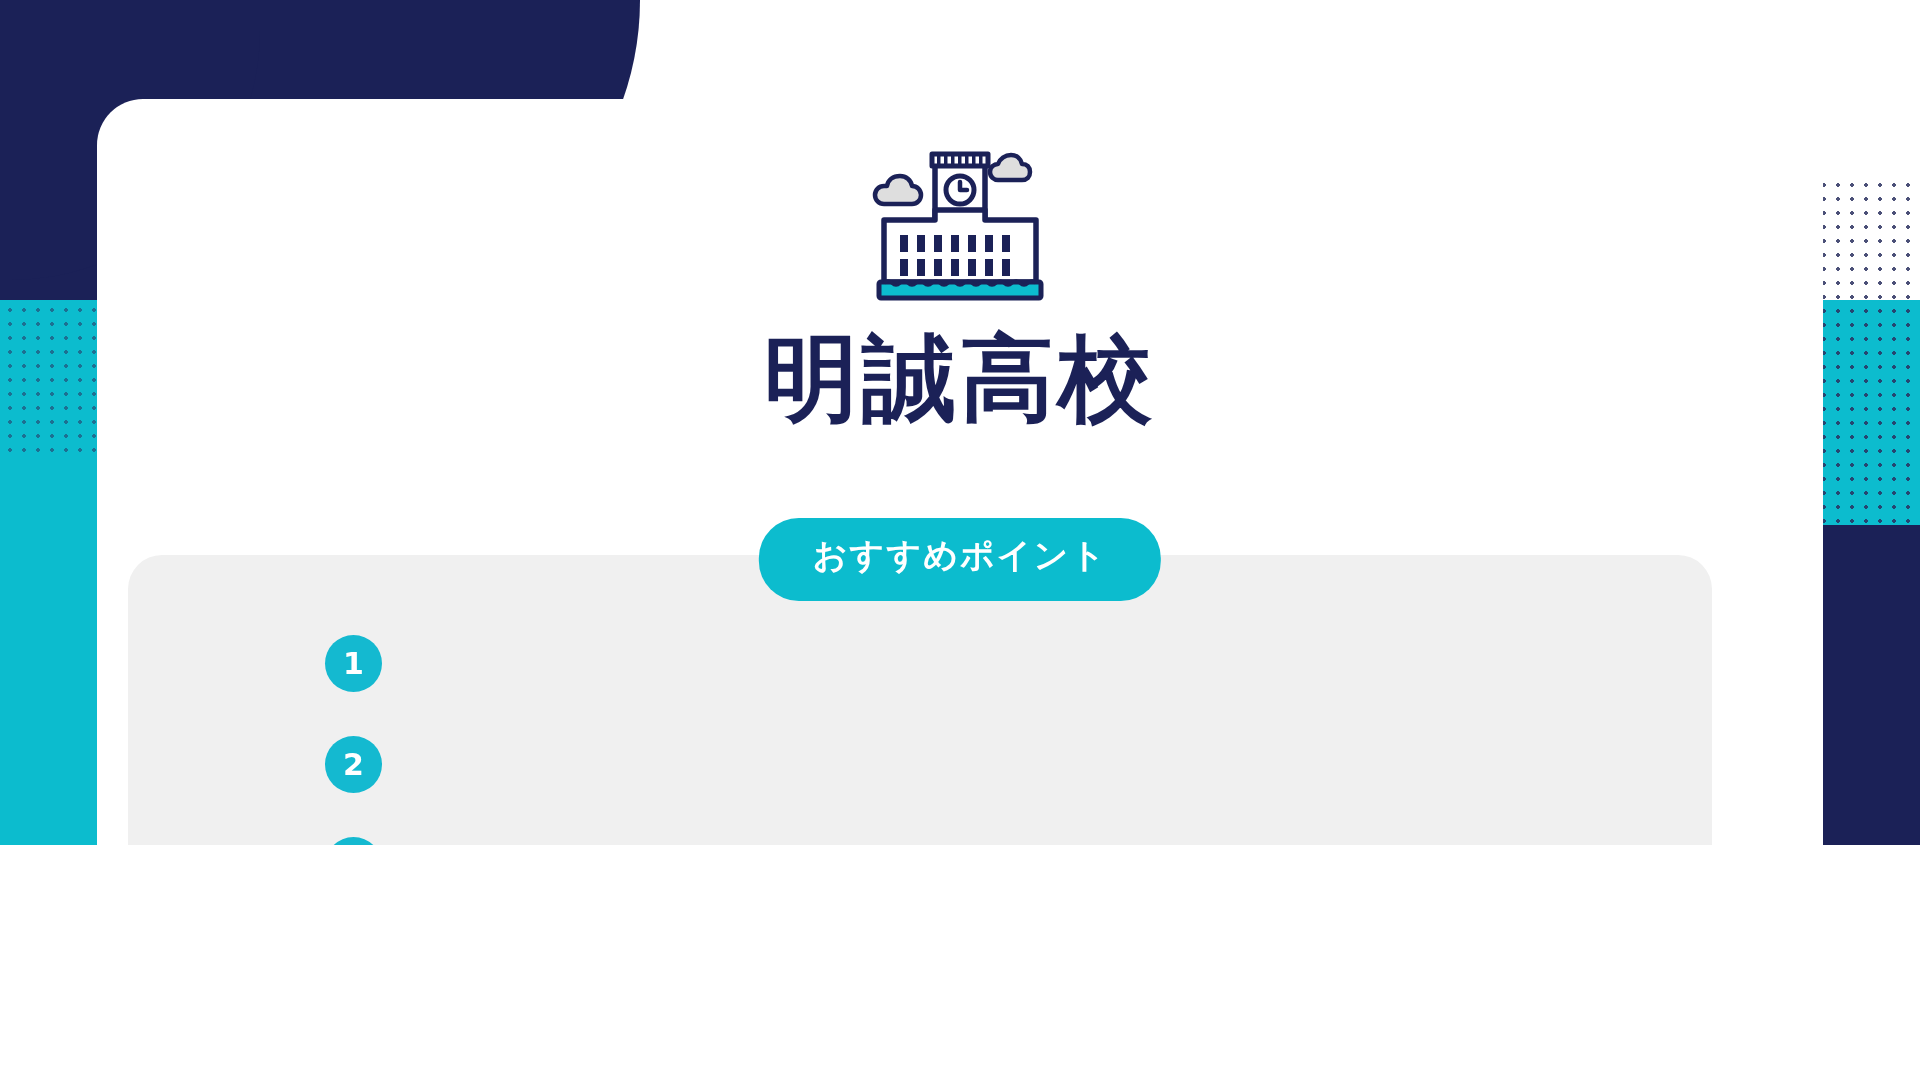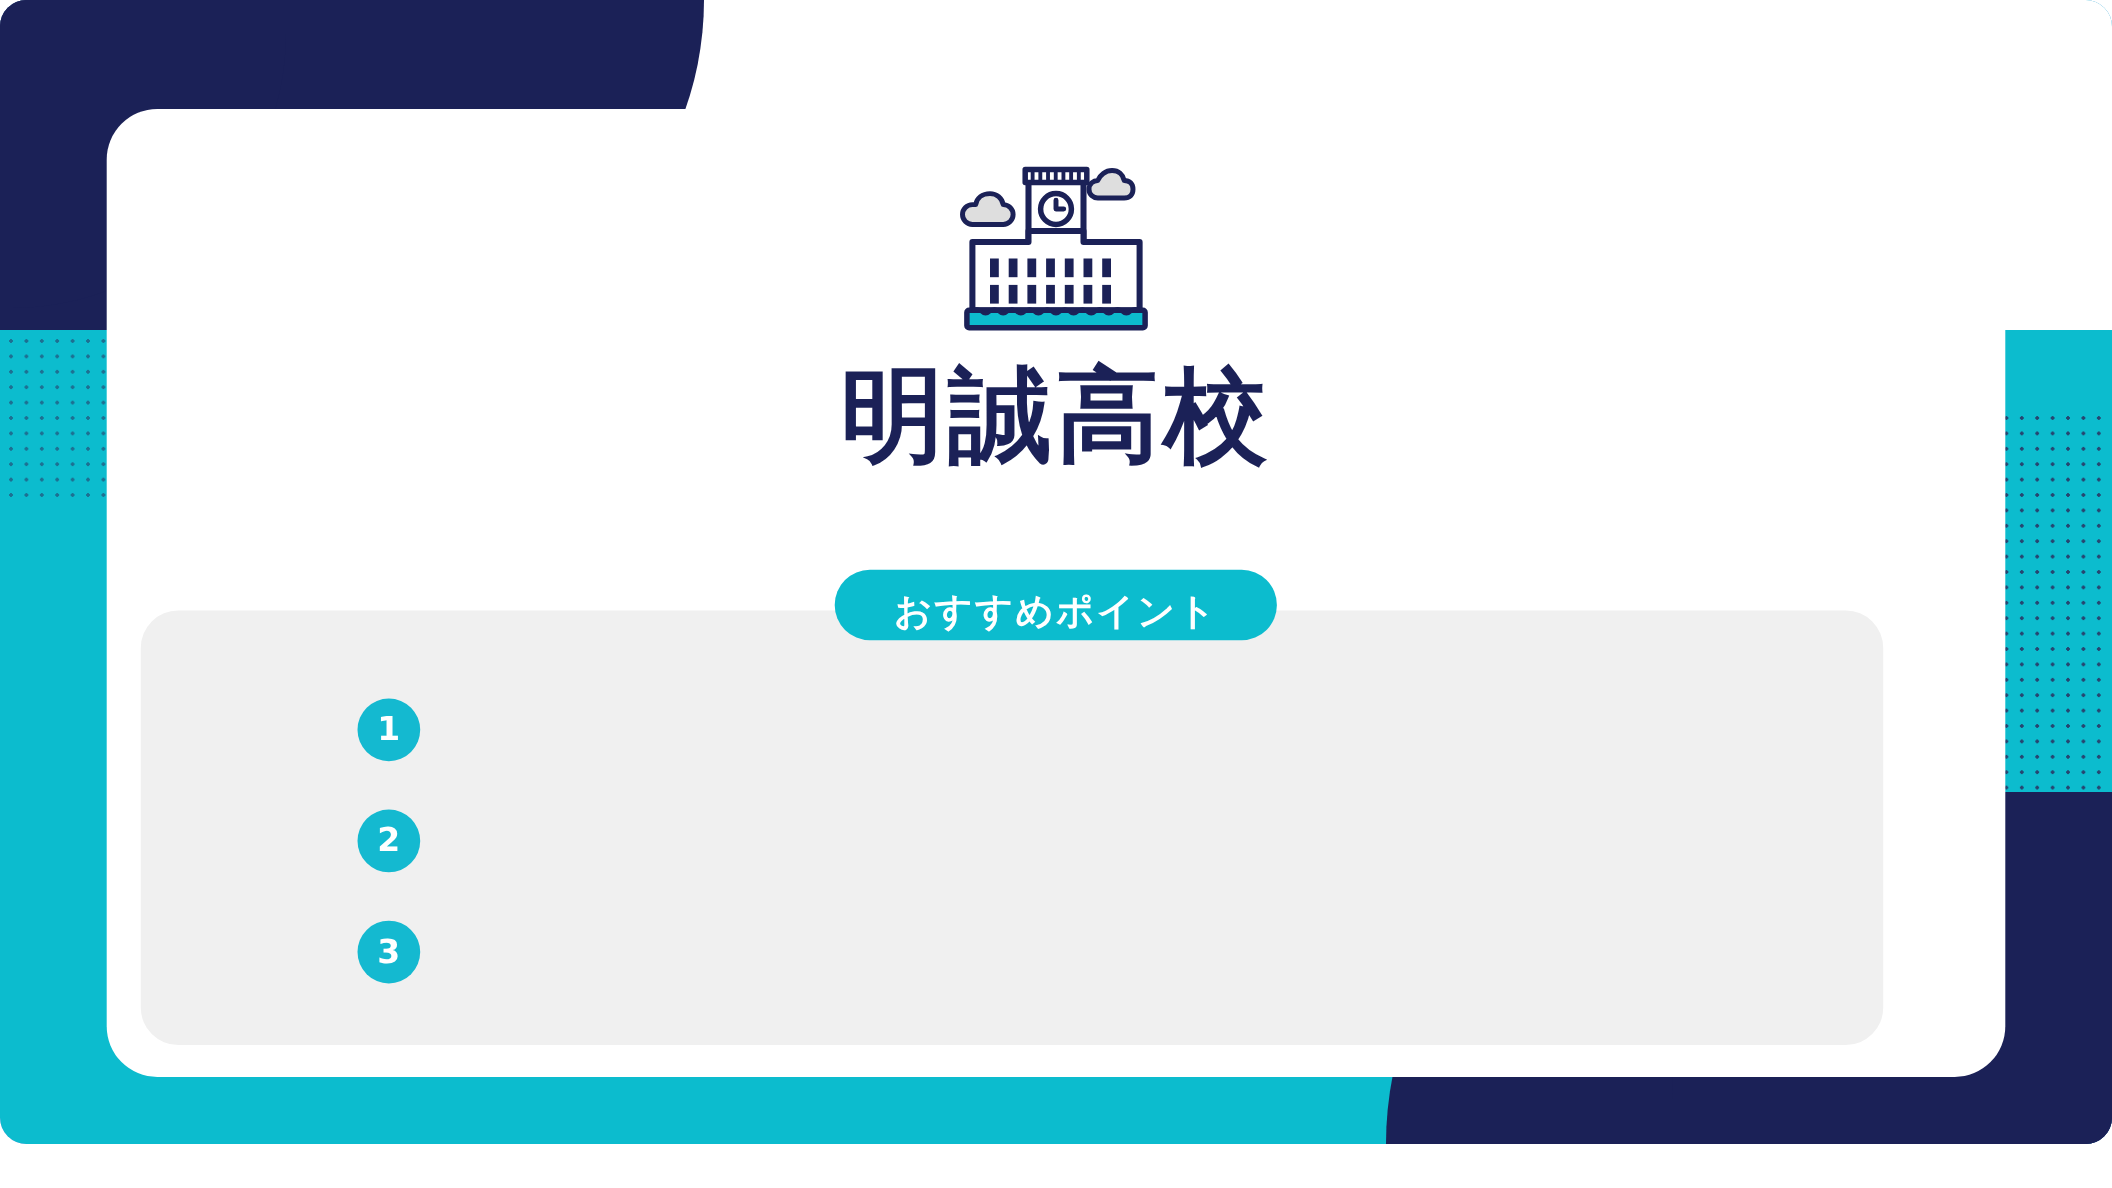--- a/index.html
+++ b/index.html
@@ -7,24 +7,23 @@
     padding: 0;
     background: #ffffff;
   }
   body {
     font-family: "Liberation Sans", "DejaVu Sans", sans-serif;
   }
 
   #slide {
     position: relative;
     width: 1920px;
-    height: 1040px;
+    height: 845px;
     overflow: hidden;
     background: #f0abfc;
-    border-radius: 24px;
   }
 
   
   .bg-layer {
     position: absolute;
     inset: 0;
     overflow: hidden;
   }
 
   
@@ -189,21 +188,21 @@
   .badge {
     position: absolute;
     left: 50%;
     transform: translateX(-50%);
     top: 419px;
     background: #0cbcce;
     color: #ffffff;
     font-size: 34px;
     font-weight: 700;
     letter-spacing: 2px;
-    padding: 15px 54px 3px;
+    padding: 15px 54px 22px;
     border-radius: 40px;
     white-space: nowrap;
     z-index: 5;
     font-family: "DejaVu Sans", "Liberation Sans", sans-serif;
   }
 
   .panel {
     position: absolute;
     left: 31px;
     top: 456px;

